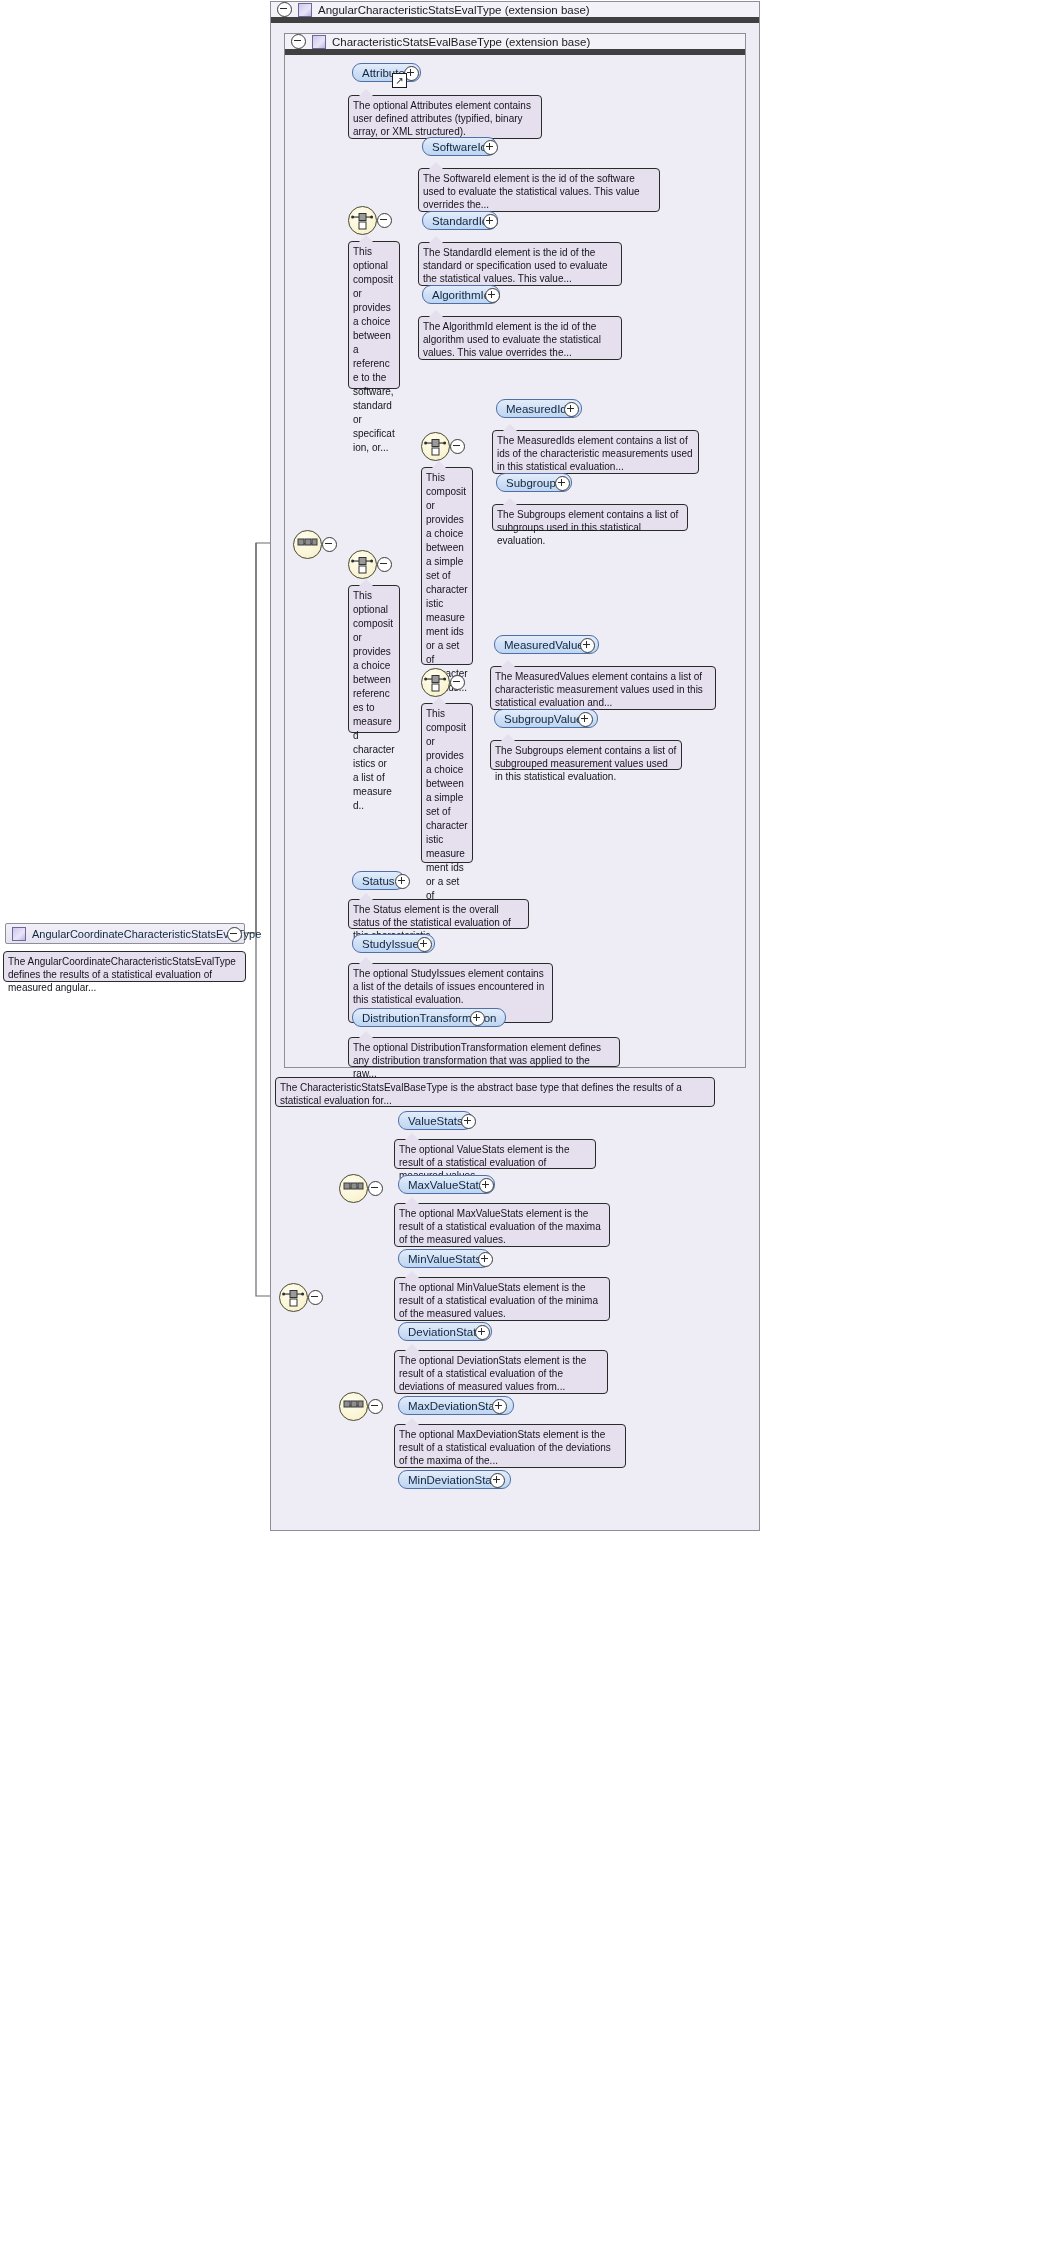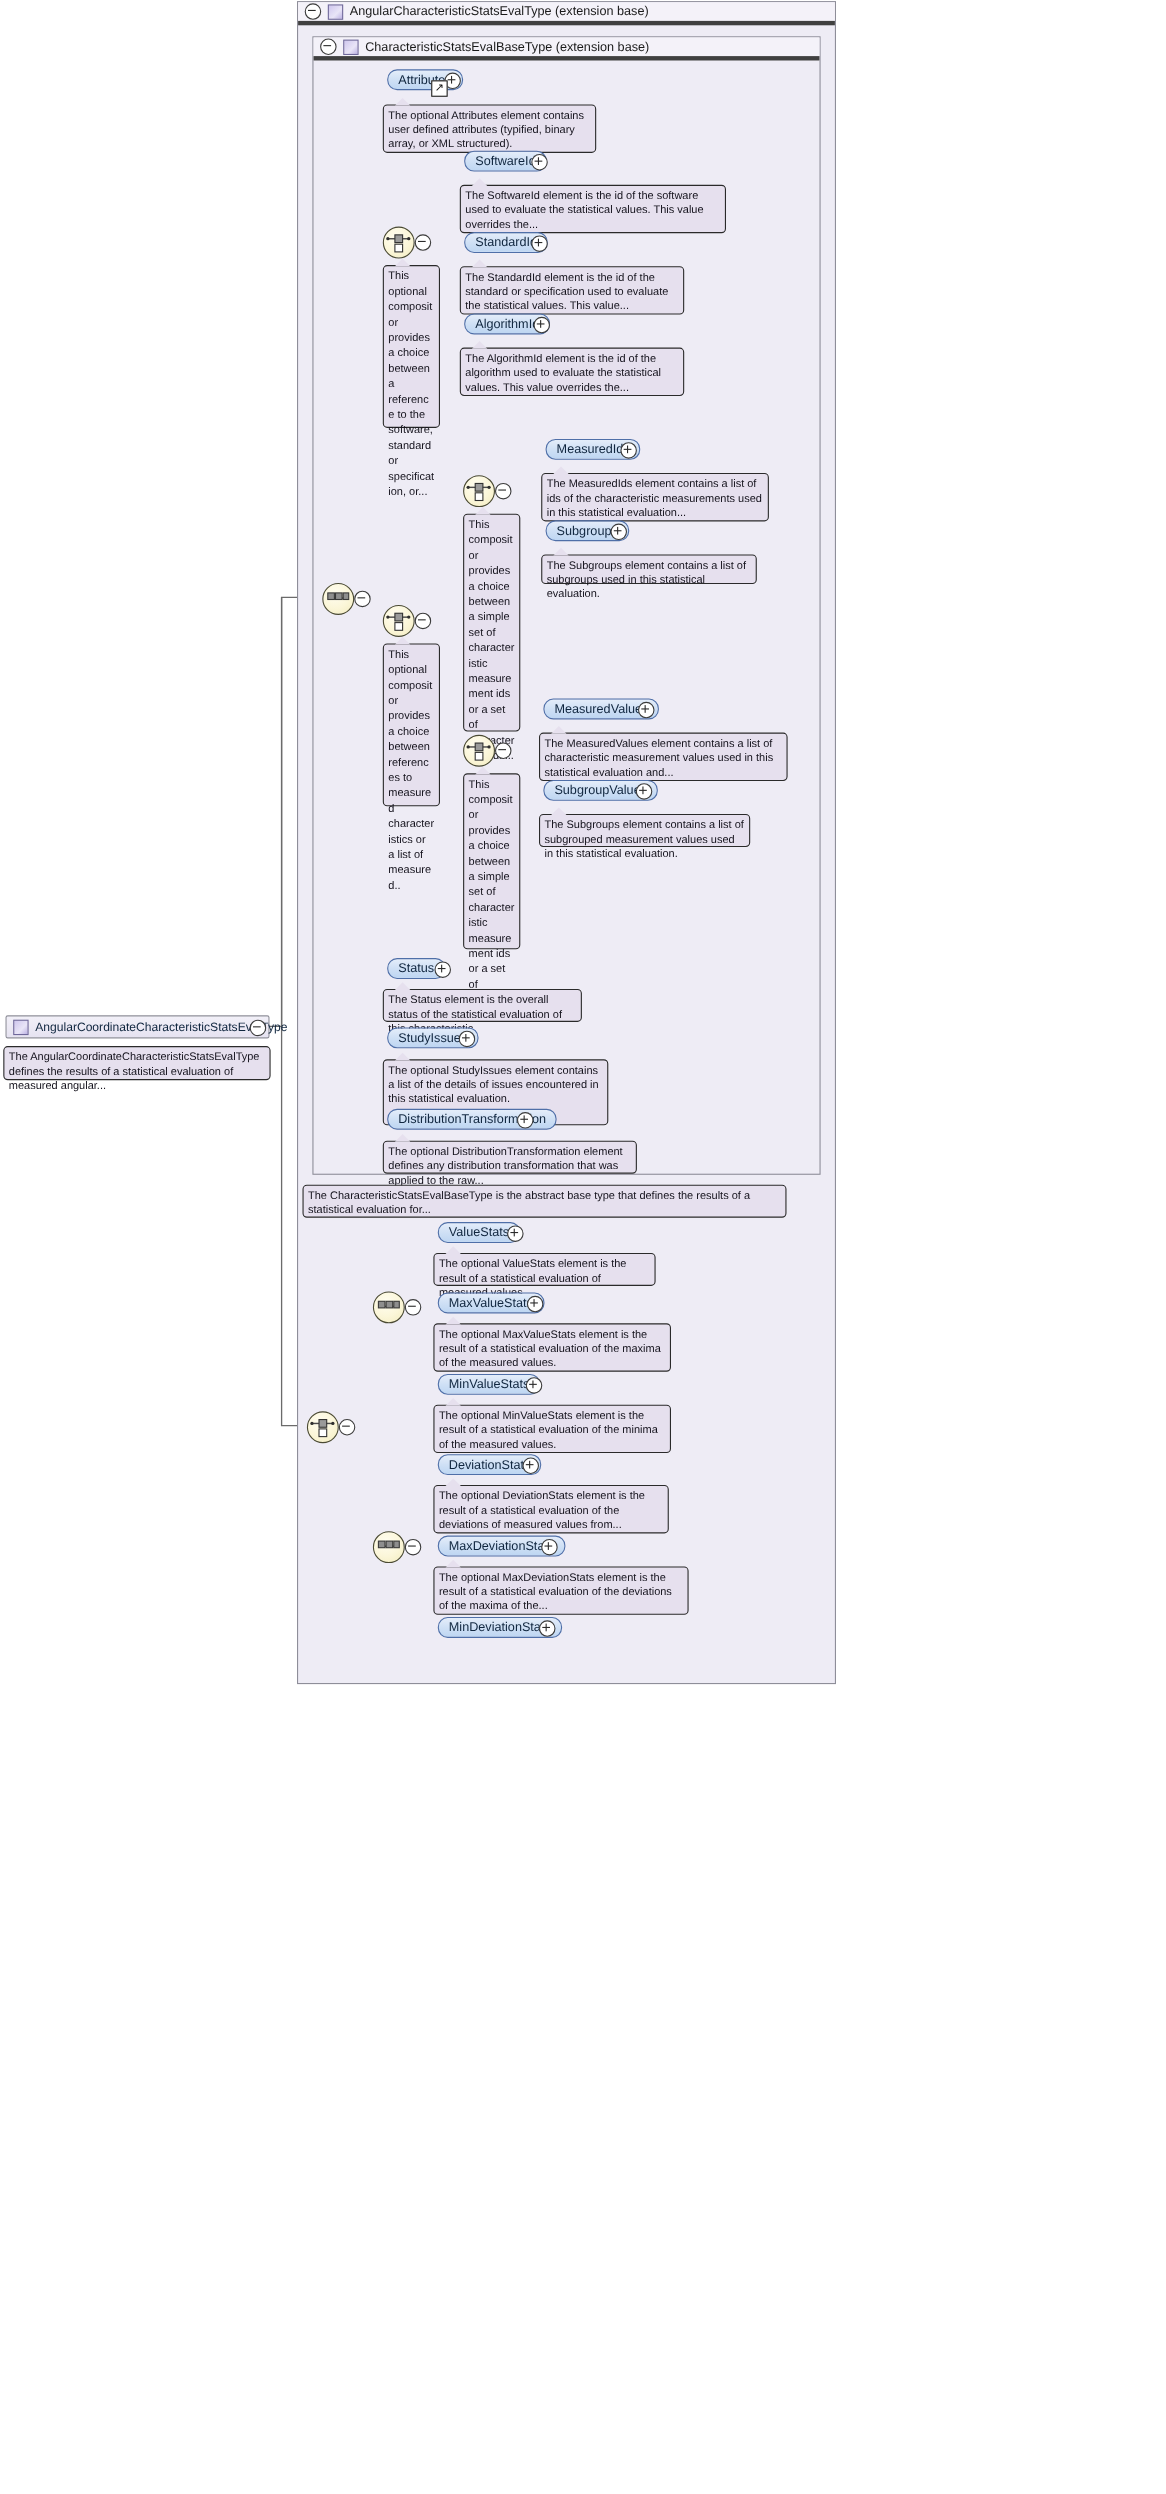--- a/index.html
+++ b/index.html
@@ -27,21 +27,21 @@
     position:absolute;
     height:21px;
     display:flex;
     align-items:center;
     gap:6px;
     padding-left:6px;
     box-sizing:border-box;
     font-size:11.5px;
     color:#1a1a1a;
     background:#f4f2f9;
-    border-bottom:4px solid #404040;
+    border-bottom:6px solid #404040;
     width:100%;
     left:0;top:0;
   }
   .panel-title{white-space:nowrap;}
   .typeswatch{
     width:12px;height:12px;
     background:linear-gradient(135deg,#cfc6ee 0%,#e9e5f7 60%,#bdb2e4 100%);
     border:1px solid #6e679a;
     flex:0 0 auto;
   }
@@ -366,21 +366,21 @@
   <div class="node" style="left:352px;top:934px;">
     <span>StudyIssues</span>
   </div>
   <span class="node-exp plus" style="left:417px;top:937px;"></span>
   <div class="doc" style="left:348px;top:963px;width:205px;height:60px;">The optional StudyIssues element contains a list of the details of issues encountered in this statistical evaluation.</div>
 
   <div class="node" style="left:352px;top:1008px;">
     <span>DistributionTransformation</span>
   </div>
   <span class="node-exp plus" style="left:470px;top:1011px;"></span>
-  <div class="doc" style="left:348px;top:1037px;width:231px;height:30px;">The optional DistributionTransformation element defines any distribution transformation that was applied to the raw...</div>
+  <div class="doc" style="left:348px;top:1037px;width:272px;height:30px;">The optional DistributionTransformation element defines any distribution transformation that was applied to the raw...</div>
 
   <div class="doc flat" style="left:275px;top:1077px;width:440px;height:30px;">The CharacteristicStatsEvalBaseType is the abstract base type that defines the results of a statistical evaluation for...</div>
 
   <div class="comp" style="left:279px;top:1283px;">
     <svg width="27" height="27" viewBox="0 0 27 27">
       <rect x="3" y="9.4" width="20" height="1.3" fill="#4a4a4a"></rect>
       <circle cx="3.6" cy="10" r="1.5" fill="#2e2e2e"></circle>
       <circle cx="22.6" cy="10" r="1.5" fill="#2e2e2e"></circle>
       <rect x="10" y="6.5" width="7" height="7" fill="#9a9a9a" stroke="#333" stroke-width="1"></rect>
       <rect x="10" y="15" width="7" height="7" fill="#ffffff" stroke="#333" stroke-width="1"></rect>

